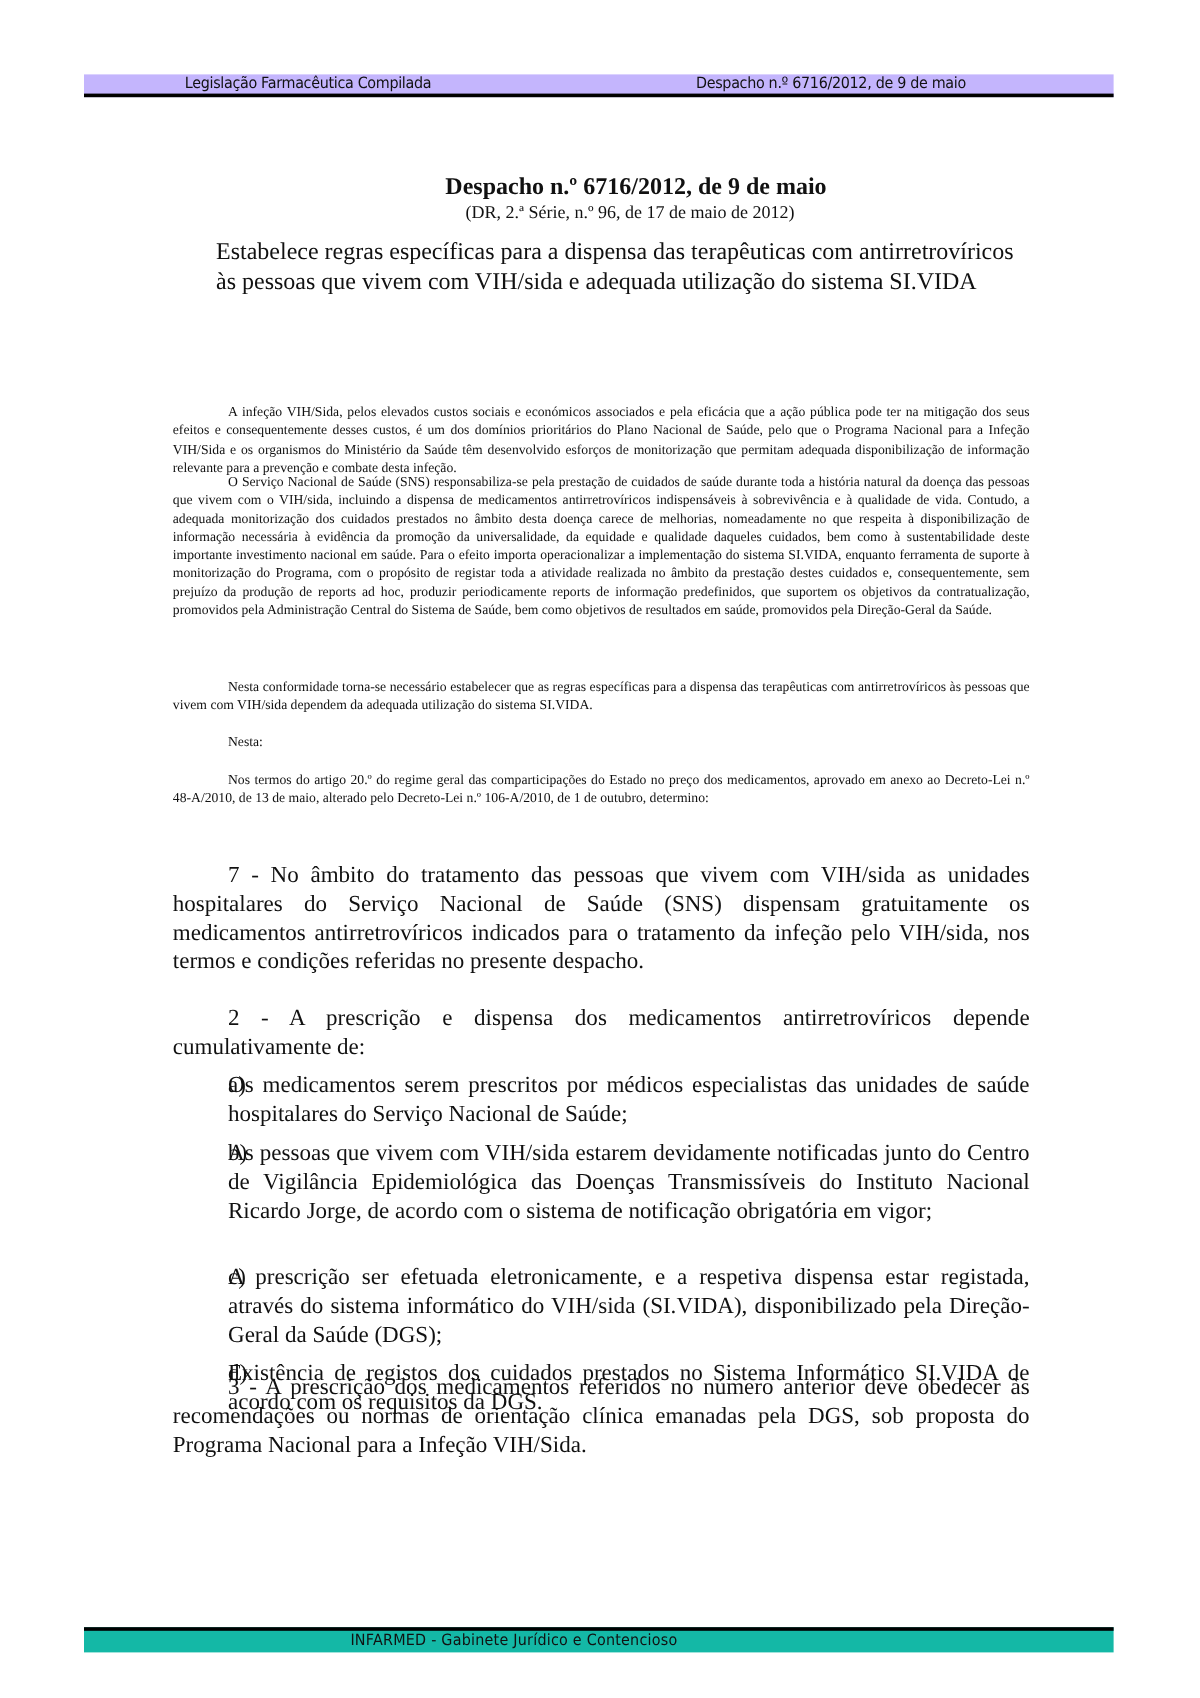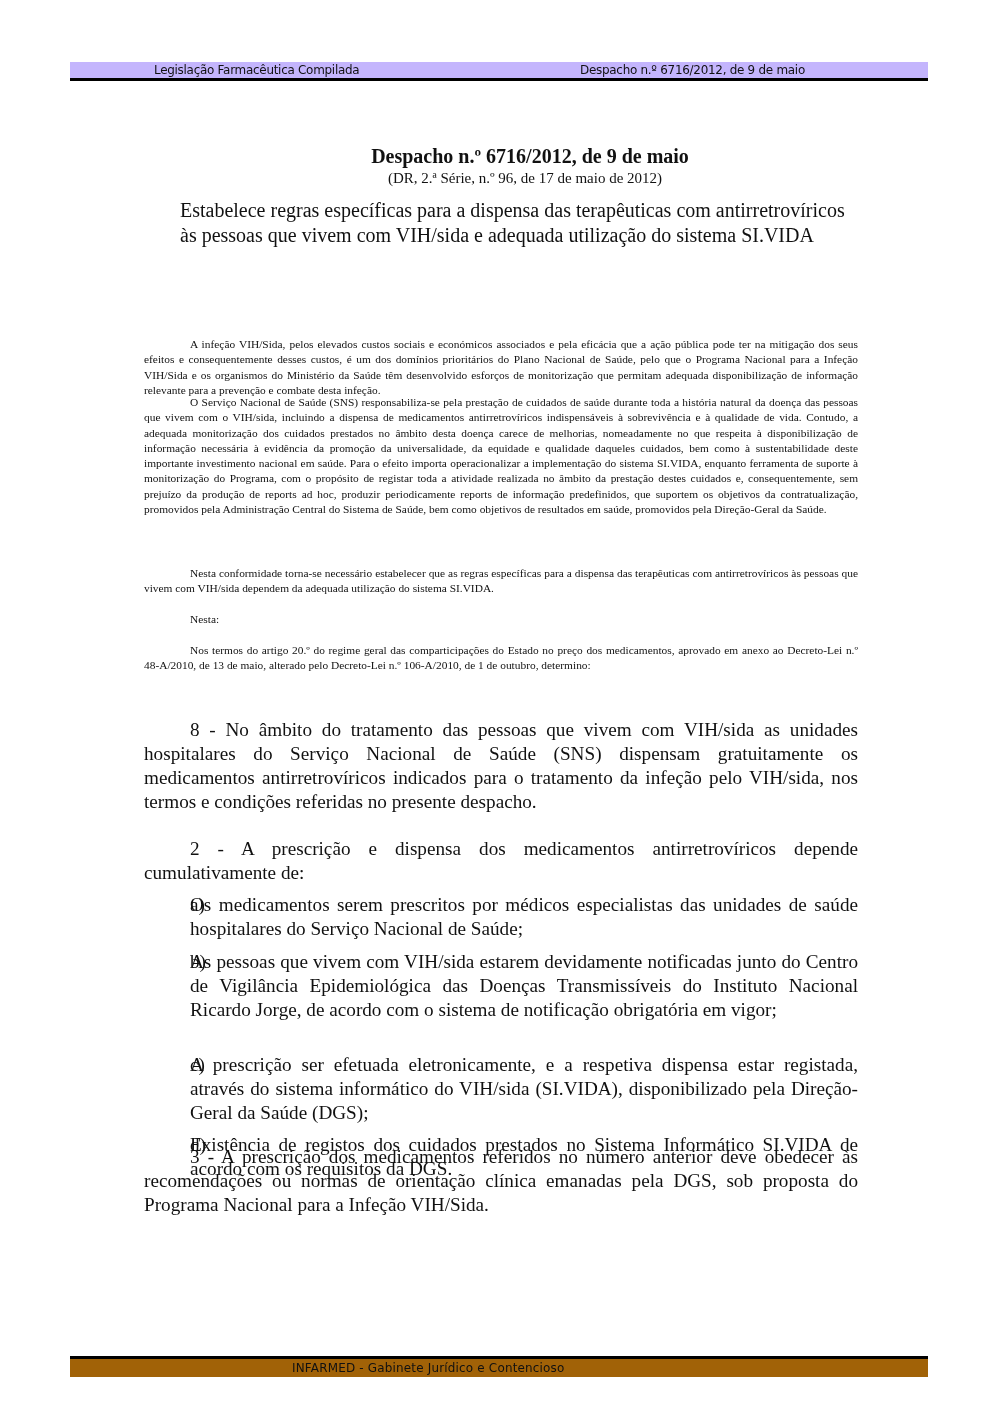--- a/index.html
+++ b/index.html
@@ -1,21 +1,21 @@
 <!DOCTYPE html>
 <html><head>
 <meta charset="utf-8">
 <style>
   html, body { margin: 0; padding: 0; background: #ffffff; }
   body { width: 1000px; height: 1415px; position: relative; overflow: hidden; color: #111; }
   .hdr { position: absolute; left: 70px; top: 62px; width: 858px; height: 16px; background: #c4b5fd; border-bottom: 3px solid #000; }
   .hdr span { position: absolute; top: 0; font-family: "DejaVu Sans", sans-serif; font-size: 13px; line-height: 16px; letter-spacing: -0.3px; color: #111; transform: scaleX(0.92); transform-origin: left center; }
   .hdr .l { left: 84px; }
   .hdr .r { left: 510px; }
-  .ftr { position: absolute; left: 70px; top: 1356px; width: 858px; height: 18px; background: #a16207; border-top: 3px solid #000; }
+  .ftr { position: absolute; left: 70px; top: 1356px; width: 858px; height: 18px; background: #14b8a6; border-top: 3px solid #000; }
   .ftr span { position: absolute; left: 222px; top: 1px; font-family: "DejaVu Sans", sans-serif; font-size: 13px; line-height: 16px; color: #111; letter-spacing: 0.2px; transform: scaleX(0.92); transform-origin: left center; }
   .serif { font-family: "Liberation Serif", serif; }
   .title { position: absolute; left: 0; width: 1060px; top: 144px; text-align: center; font-weight: bold; font-size: 20px; line-height: 24px; }
   .sub { position: absolute; left: 0; width: 1050px; top: 168px; text-align: center; font-size: 15px; line-height: 20px; }
   .lead { position: absolute; left: 180px; width: 680px; top: 198px; text-align: left; font-size: 20px; line-height: 25px; }
   .small { position: absolute; left: 144px; width: 714px; font-size: 11.4px; line-height: 15.3px; text-align: justify; }
   .small p { margin: 0; text-indent: 46px; }
   .big { position: absolute; left: 144px; width: 714px; font-size: 19.2px; line-height: 24px; text-align: justify; }
   .big p { margin: 0; text-indent: 46px; }
   .item { position: absolute; left: 190px; width: 668px; font-size: 19.2px; line-height: 24px; }
@@ -44,21 +44,21 @@
   <p>Nesta conformidade torna-se necessário estabelecer que as regras específicas para a dispensa das terapêuticas com antirretrovíricos às pessoas que vivem com VIH/sida dependem da adequada utilização do sistema SI.VIDA.</p>
 </div>
 <div class="small serif" style="top:612px;">
   <p>Nesta:</p>
 </div>
 <div class="small serif" style="top:643px;">
   <p>Nos termos do artigo 20.º do regime geral das comparticipações do Estado no preço dos medicamentos, aprovado em anexo ao Decreto-Lei n.º 48-A/2010, de 13 de maio, alterado pelo Decreto-Lei n.º 106-A/2010, de 1 de outubro, determino:</p>
 </div>
 
 <div class="big serif" style="top:718px;">
-  <p>8 - No âmbito do tratamento das pessoas que vivem com VIH/sida as unidades hospitalares do Serviço Nacional de Saúde (SNS) dispensam gratuitamente os medicamentos antirretrovíricos indicados para o tratamento da infeção pelo VIH/sida, nos termos e condições referidas no presente despacho.</p>
+  <p>7 - No âmbito do tratamento das pessoas que vivem com VIH/sida as unidades hospitalares do Serviço Nacional de Saúde (SNS) dispensam gratuitamente os medicamentos antirretrovíricos indicados para o tratamento da infeção pelo VIH/sida, nos termos e condições referidas no presente despacho.</p>
 </div>
 
 <div class="big serif" style="top:837px;">
   <p>2 - A prescrição e dispensa dos medicamentos antirretrovíricos depende cumulativamente de:</p>
 </div>
 
 <div class="item serif" style="top:893px;">
   <span class="lbl">a)</span>
   <div class="txt">Os medicamentos serem prescritos por médicos especialistas das unidades de saúde hospitalares do Serviço Nacional de Saúde;</div>
 </div>

